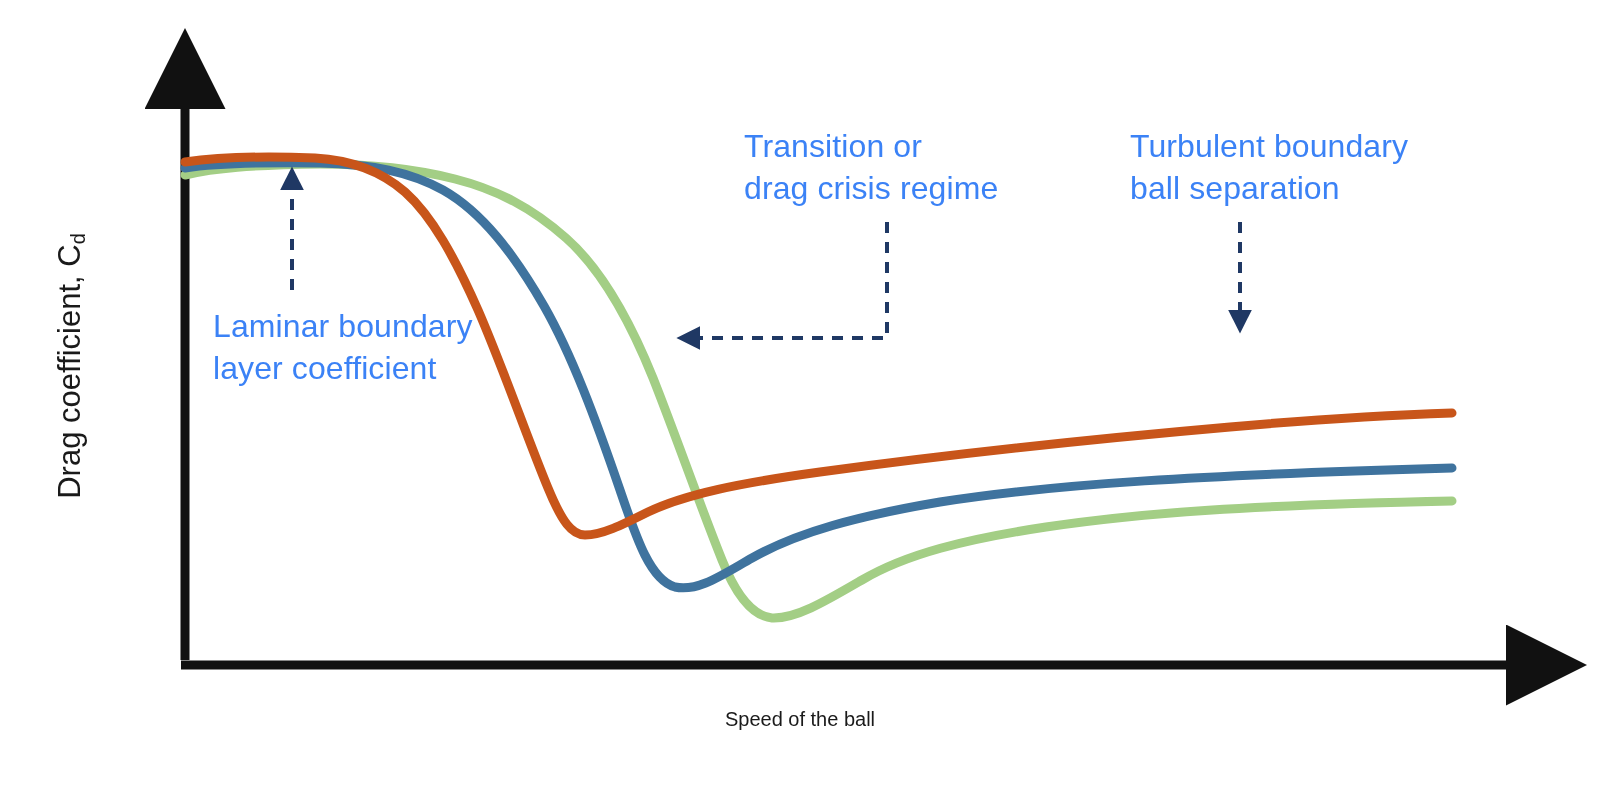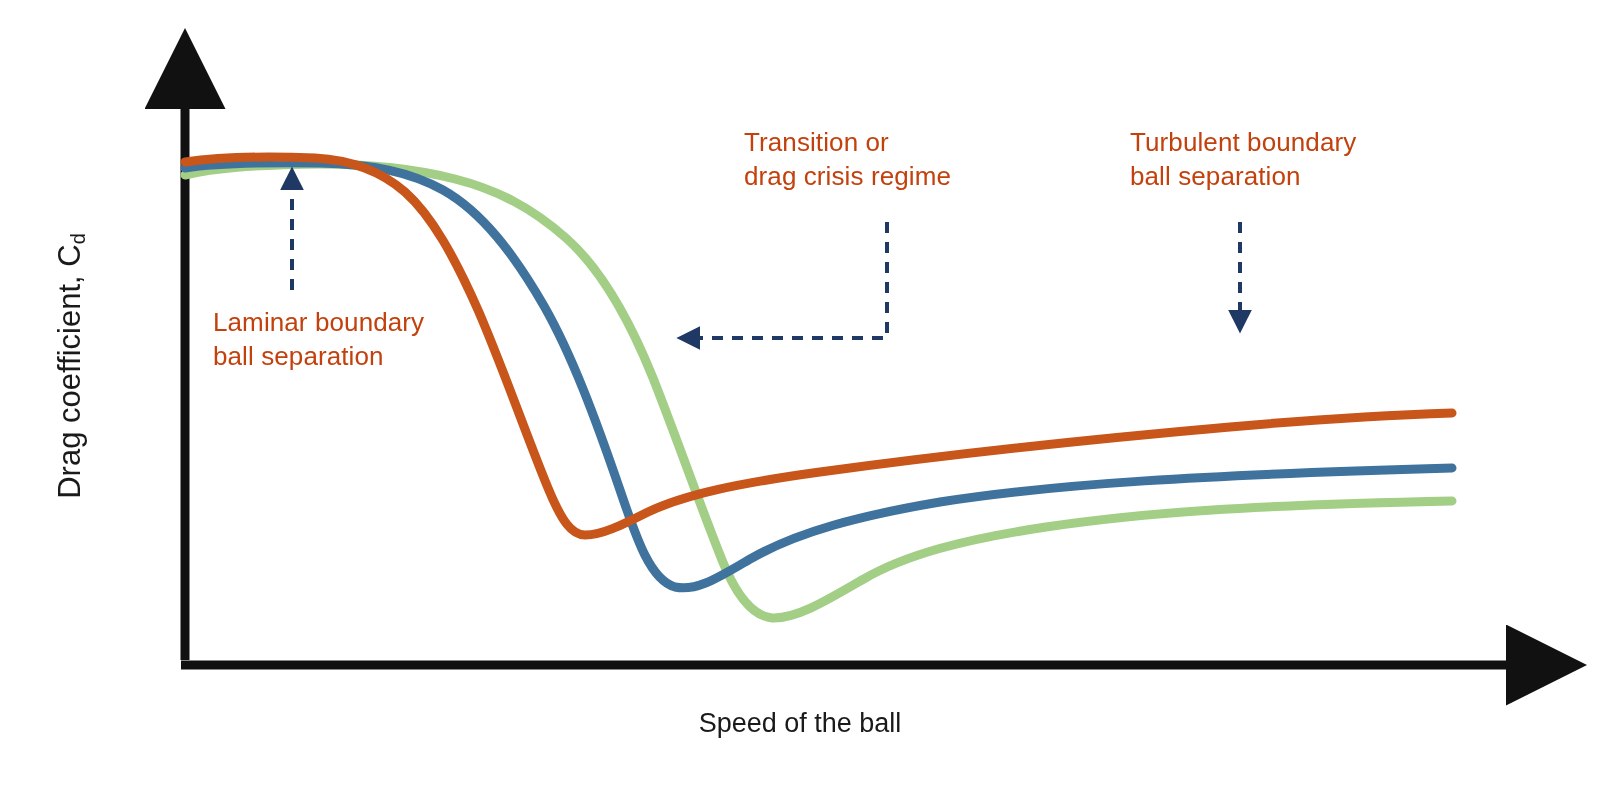--- a/index.html
+++ b/index.html
@@ -19,23 +19,23 @@
   }
   #chart-svg {
     position: absolute;
     left: 0;
     top: 0;
     width: 1600px;
     height: 800px;
   }
   .anno {
     position: absolute;
-    color: #c2410c;
+    color: #3b82f6;
     font-family: "Liberation Sans", sans-serif;
-    font-size: 26px;
+    font-size: 32px;
     font-weight: 300;
     line-height: 1.30;
     letter-spacing: 0.1px;
     white-space: pre-line;
   }
   #anno-laminar {
     left: 213px;
     top: 306px;
     width: 330px;
   }
@@ -50,21 +50,21 @@
     top: 126px;
     width: 340px;
     text-align: left;
   }
   #xaxis-label {
     position: absolute;
     left: 0;
     top: 708px;
     width: 1600px;
     text-align: center;
-    font-size: 27px;
+    font-size: 20px;
     font-weight: 300;
     color: #1a1a1a;
     font-family: "Liberation Sans", sans-serif;
   }
   #yaxis-label {
     position: absolute;
     left: -90px;
     top: 348px;
     width: 320px;
     text-align: center;
@@ -120,21 +120,21 @@
              C1320,419 1390,415 1452,413"></path>
 
     <line x1="292" y1="290" x2="292" y2="172" stroke="#1F3864" stroke-width="4" stroke-dasharray="11,9" marker-end="url(#anno-arrow)"></line>
 
     <polyline points="887,222 887,338 682,338" fill="none" stroke="#1F3864" stroke-width="4" stroke-dasharray="11,9" marker-end="url(#anno-arrow)"></polyline>
 
     <line x1="1240" y1="222" x2="1240" y2="328" stroke="#1F3864" stroke-width="4" stroke-dasharray="11,9" marker-end="url(#anno-arrow)"></line>
   </svg>
 
   <div class="anno" id="anno-laminar">Laminar boundary
-ball separation</div>
+layer coefficient</div>
 
   <div class="anno" id="anno-transition">Transition or
 drag crisis regime</div>
 
   <div class="anno" id="anno-turbulent">Turbulent boundary
 ball separation</div>
 
   <div id="xaxis-label">Speed of the ball</div>
 
   <div id="yaxis-label"><span>Drag coefficient, C</span><sub>d</sub></div>

